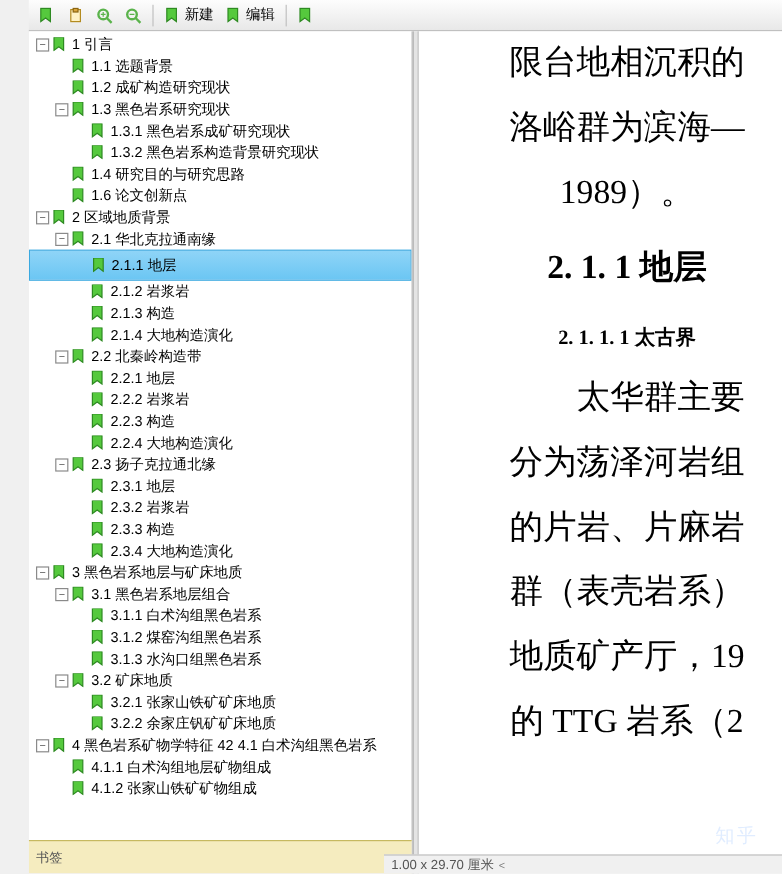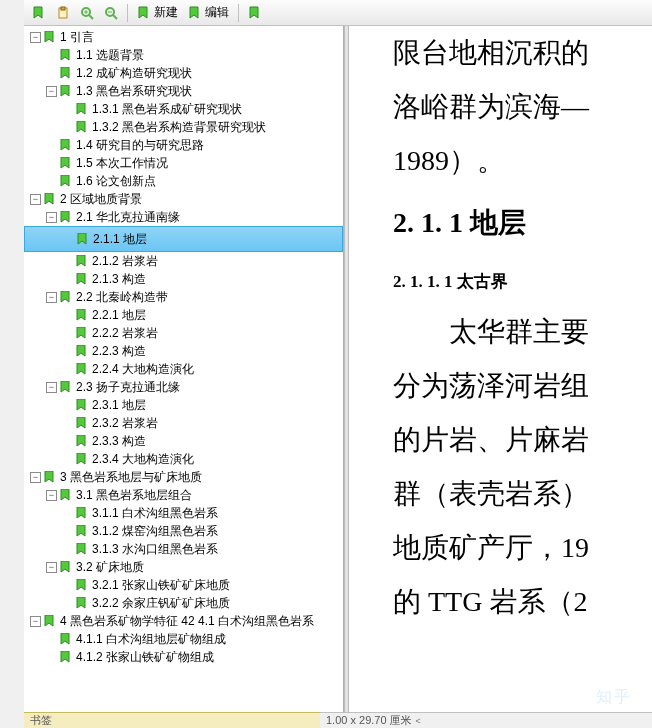--- a/index.html
+++ b/index.html
@@ -25,24 +25,24 @@
 .tree-scroll { flex:1; overflow-y:auto; overflow-x:hidden; }
 .tree { font-size: 12px; line-height: 18px; padding-top: 2px; }
 .node { display:flex; align-items:center; height:18px; white-space:nowrap; cursor:pointer; padding-right:4px; }
 .node.selected { background: linear-gradient(#8fd4f7,#6bc6f3); border:1px solid #3ba9e0; height:26px; }
 .twisty { width:11px; height:11px; margin-left:2px; margin-right:2px; background:#fff; border:1px solid #8a8a8a; display:flex; align-items:center; justify-content:center; font-size:9px; line-height:9px; color:#555; flex-shrink:0; cursor:pointer; }
 .twisty.none { opacity:0; pointer-events:none; border:none; background:none; }
 .bm-icon { width:14px; height:12px; flex-shrink:0; position:relative; margin-right:3px; }
 .bm-icon svg { display:block; }
 .node-label { overflow:hidden; text-overflow:ellipsis;text-align:center; }
 .indent { display:inline-block; flex-shrink:0; }
-.bottom-tab { height:16px; background:#f5ecbf; border-top:1px solid #c6b960; display:flex; align-items:center; padding:0 6px; font-size:11px; color:#555; }
+.bottom-tab { height:28px; background:#f5ecbf; border-top:1px solid #c6b960; display:flex; align-items:center; padding:0 6px; font-size:11px; color:#555; }
 .content {
   flex:1; background:#fff; padding: 0 0 0 44px; overflow:hidden;
-  font-family: "SimSun", serif; color:#000;
+  font-family: "SimSun", serif; color:#000;text-align:center;
 }
 .content .line { font-size:28px; line-height:54px; white-space:nowrap; }
 .content .h2 { font-size:28px; font-weight:bold; margin:16px 0 28px; }
 .content .h3 { font-size:17px; font-weight:bold; margin:14px 0 12px; }
 .splitter { width:5px; background:#e4e4e4; cursor:col-resize; border-left:1px solid #bbb; border-right:1px solid #bbb; }
 .statusbar { position:absolute; bottom:0; left:320px; right:0; height:16px; background:#f0f0f0; border-top:1px solid #c0c0c0; display:flex; align-items:center; font-size:11px; color:#555; padding-left:6px; }
 .watermark { position:absolute; right:20px; bottom:20px; opacity:0.14; font-size:16px; color:#2a7fff; pointer-events:none; letter-spacing:2px; }
 
 
 .tree-scroll::-webkit-scrollbar { width:16px; }
@@ -177,30 +177,20 @@
               <span class="node-label">1.4 研究目的与研究思路</span>
             </div>
             <div class="node">
               <span class="indent" style="width: 20px;"></span>
               <span class="twisty none"></span>
               <span class="bm-icon">
                 <svg width="14" height="12">
                   <path d="M2 0 L10 0 L10 11 L6 8 L2 11 Z" fill="#55c93d" stroke="#2e8a22"></path>
                 </svg>
               </span>
-              <span class="node-label">1.5 本次工作情况</span>
-            </div>
-            <div class="node">
-              <span class="indent" style="width: 20px;"></span>
-              <span class="twisty none"></span>
-              <span class="bm-icon">
-                <svg width="14" height="12">
-                  <path d="M2 0 L10 0 L10 11 L6 8 L2 11 Z" fill="#55c93d" stroke="#2e8a22"></path>
-                </svg>
-              </span>
               <span class="node-label">1.6 论文创新点</span>
             </div>
             <div class="node">
               <span class="indent" style="width: 4px;"></span>
               <span class="twisty ">−</span>
               <span class="bm-icon">
                 <svg width="14" height="12">
                   <path d="M2 0 L10 0 L10 11 L6 8 L2 11 Z" fill="#55c93d" stroke="#2e8a22"></path>
                 </svg>
               </span>
@@ -238,20 +228,30 @@
             </div>
             <div class="node">
               <span class="indent" style="width: 36px;"></span>
               <span class="twisty none"></span>
               <span class="bm-icon">
                 <svg width="14" height="12">
                   <path d="M2 0 L10 0 L10 11 L6 8 L2 11 Z" fill="#55c93d" stroke="#2e8a22"></path>
                 </svg>
               </span>
               <span class="node-label">2.1.3 构造</span>
+            </div>
+            <div class="node">
+              <span class="indent" style="width: 36px;"></span>
+              <span class="twisty none"></span>
+              <span class="bm-icon">
+                <svg width="14" height="12">
+                  <path d="M2 0 L10 0 L10 11 L6 8 L2 11 Z" fill="#55c93d" stroke="#2e8a22"></path>
+                </svg>
+              </span>
+              <span class="node-label">2.1.4 大地构造演化</span>
             </div>
             <div class="node">
               <span class="indent" style="width: 20px;"></span>
               <span class="twisty ">−</span>
               <span class="bm-icon">
                 <svg width="14" height="12">
                   <path d="M2 0 L10 0 L10 11 L6 8 L2 11 Z" fill="#55c93d" stroke="#2e8a22"></path>
                 </svg>
               </span>
               <span class="node-label">2.2 北秦岭构造带</span>

